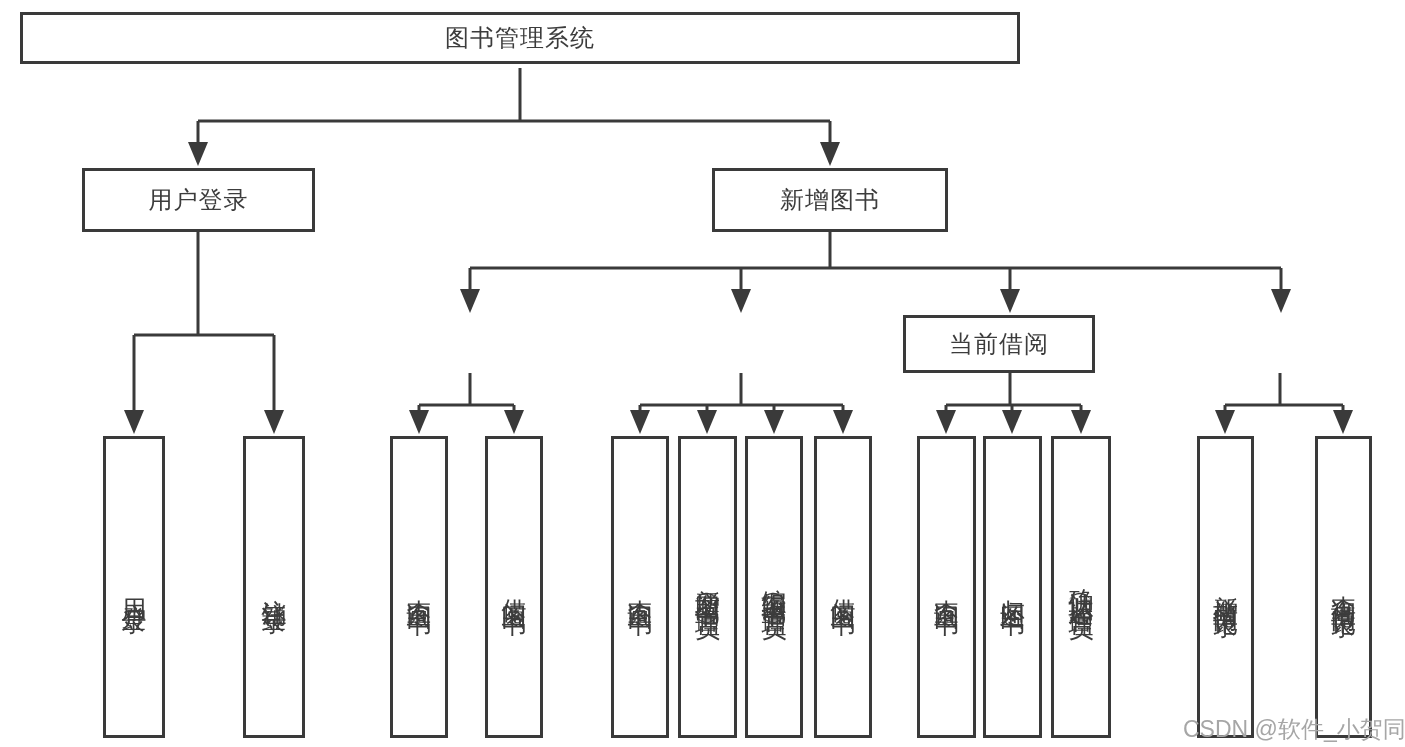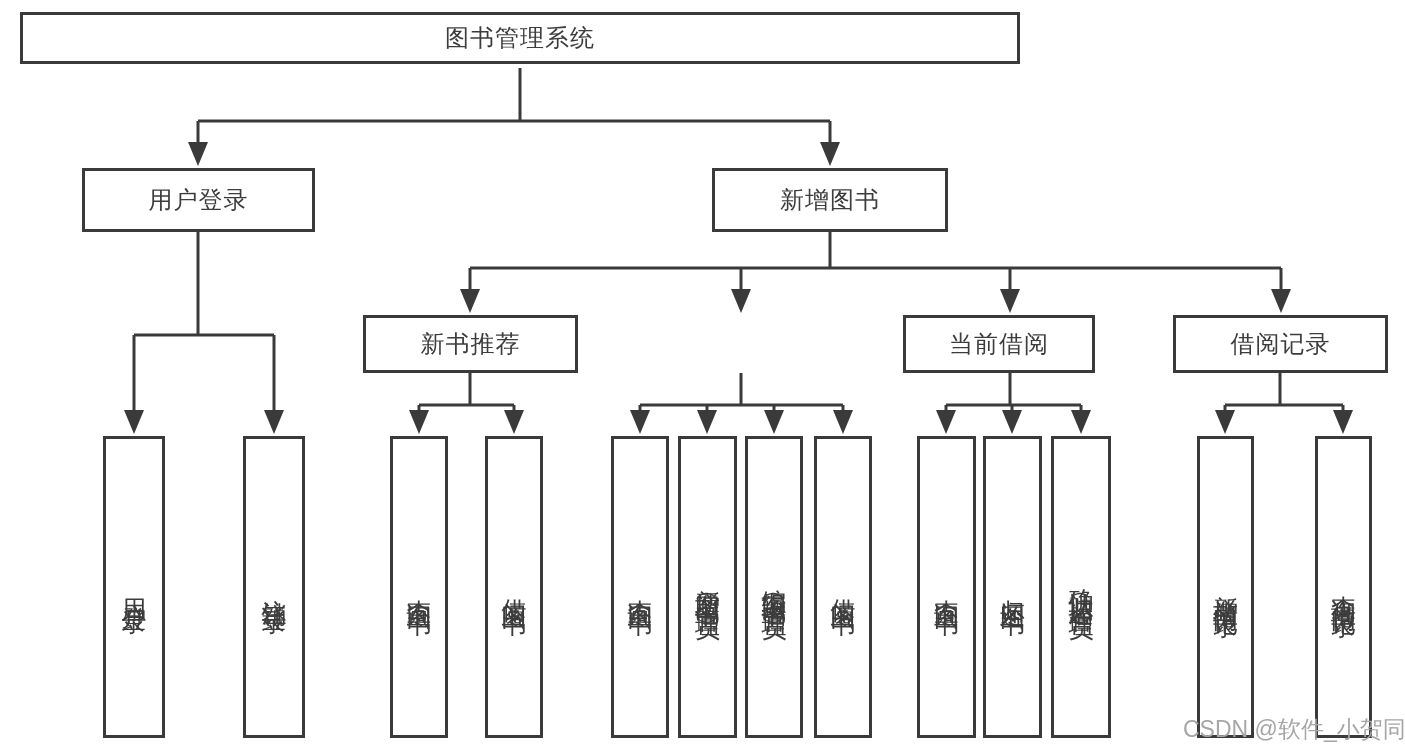--- a/index.html
+++ b/index.html
@@ -125,28 +125,22 @@
     <span class="lbl">图书管理系统</span>
   </div>
 
   <div class="box hbox" style="left:82px;top:168px;width:233px;height:64px">
     <span class="lbl">用户登录</span>
   </div>
   <div class="box hbox" style="left:712px;top:168px;width:236px;height:64px">
     <span class="lbl">新增图书</span>
   </div>
 
-  <div class="box hbox" style="left:363px;top:315px;width:215px;height:58px">
-    <span class="lbl">新书推荐</span>
-  </div>
   <div class="box hbox" style="left:903px;top:315px;width:192px;height:58px">
     <span class="lbl">当前借阅</span>
-  </div>
-  <div class="box hbox" style="left:1173px;top:315px;width:215px;height:58px">
-    <span class="lbl">借阅记录</span>
   </div>
 
   <div class="box vbox" style="left:103px;top:436px;width:62px;height:302px">
     <span class="lbl">用户登录</span>
   </div>
   <div class="box vbox" style="left:243px;top:436px;width:62px;height:302px">
     <span class="lbl">注销登录</span>
   </div>
 
   <div class="box vbox" style="left:390px;top:436px;width:58px;height:302px">

